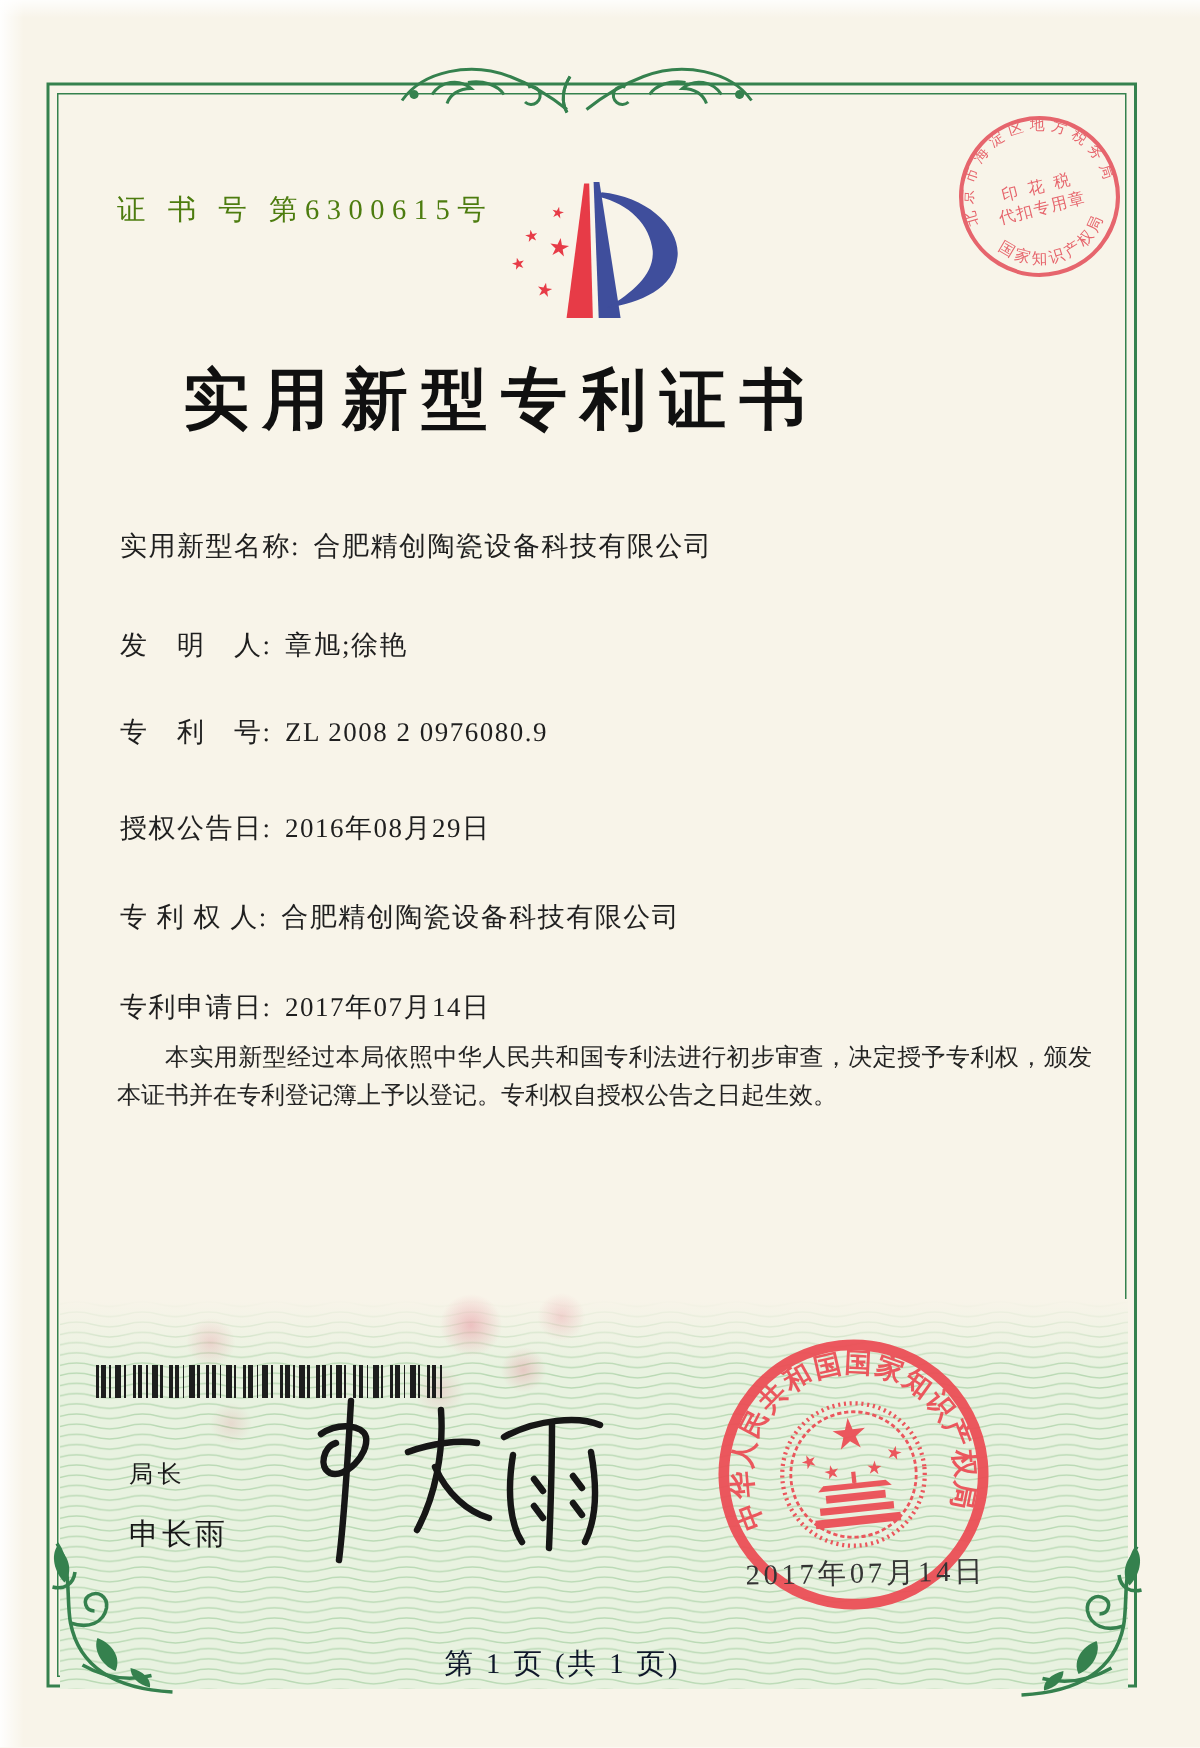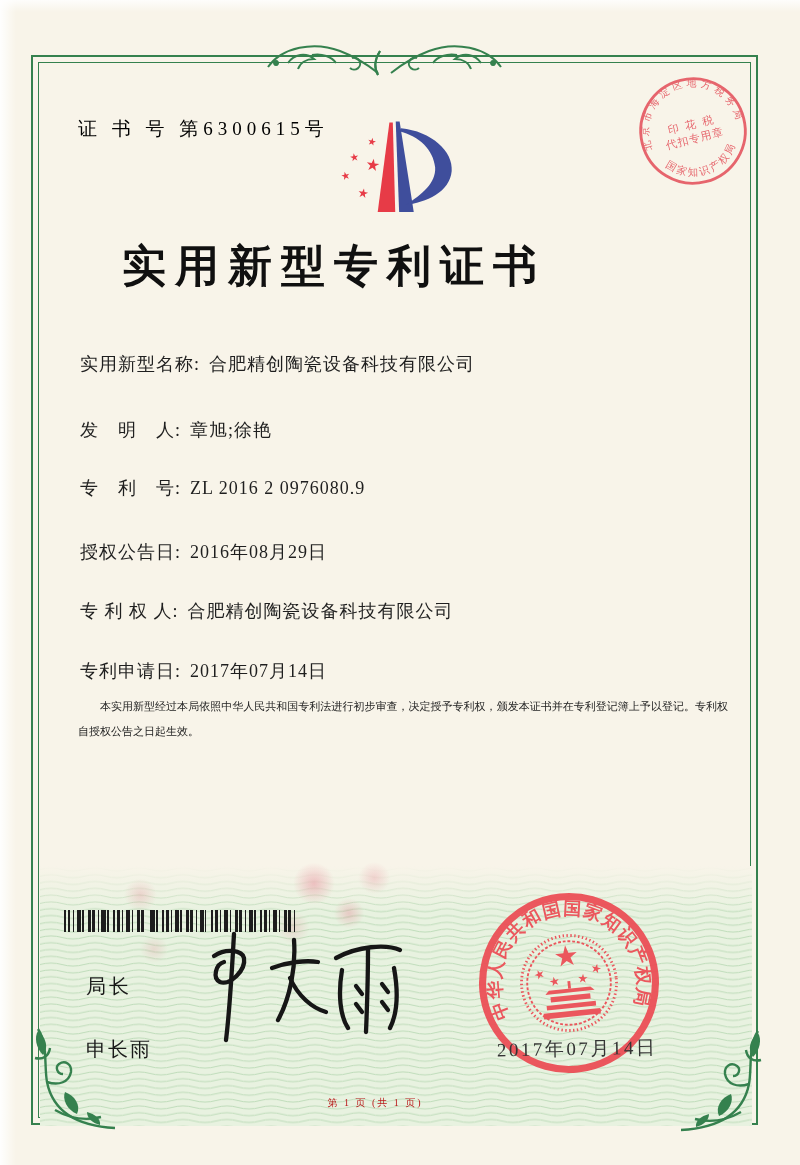--- a/index.html
+++ b/index.html
@@ -19,54 +19,54 @@
     border:2.5px solid var(--border-green,#35814e); box-sizing:border-box;}
   .frame-inner{position:absolute; left:38px; top:62px; width:713px; height:1056px;
     border:1.5px solid var(--border-green,#35814e); box-sizing:border-box;}
 
   
   .band{position:absolute; left:40px; top:866px; width:712px; height:260px; overflow:hidden;}
   .band svg{display:block;}
   .band-fade{position:absolute; left:0; top:0; width:100%; height:46px;
     background:linear-gradient(180deg, var(--paper,#f8f4e9), rgba(248,244,233,0));}
 
-  .cert-number{position:absolute; left:78px; top:116px; font-size:19px; letter-spacing:5px; color:#000000;text-align:right;}
+  .cert-number{position:absolute; left:78px; top:127px; font-size:19px; letter-spacing:5px; color:#4d7c0f;text-align:right;}
 
   .logo{position:absolute; left:331px; top:112px;}
 
   .title{position:absolute; left:0; top:237px; width:668px; text-align:center;
     font-size:44px; font-weight:700; letter-spacing:9px; color:#101010; margin:0;}
 
   .fields{position:absolute; left:80px; top:352px; width:640px;}
   .field-row{position:absolute; left:0; font-size:18px; white-space:nowrap; color:#1f1f1f;}
   .field-row .lbl{letter-spacing:1px;text-align:center;}
   .field-row .val{margin-left:9px; letter-spacing:1px;}
 
   .body-text{position:absolute; left:78px; top:694px; width:650px;
-    font-size:11px; line-height:24.6px; text-align:justify; color:#242424;}
+    font-size:16px; line-height:24.6px; text-align:justify; color:#242424;}
   .body-text p{margin:0; text-indent:2em;}
 
   .barcode{position:absolute; left:64px; top:910px; width:231px; height:22px;
     background:repeating-linear-gradient(90deg,
       #1d1d1d 0 2px, rgba(0,0,0,0) 2px 3.5px,
       #1d1d1d 3.5px 6.5px, rgba(0,0,0,0) 6.5px 9px,
       #1d1d1d 9px 10px, rgba(0,0,0,0) 10px 13px,
       #1d1d1d 13px 17px, rgba(0,0,0,0) 17px 18.5px,
       #1d1d1d 18.5px 20px, rgba(0,0,0,0) 20px 24.5px);}
 
-  .director-title{position:absolute; left:86px; top:973px; font-size:20px; letter-spacing:3px; color:#191919;}
-  .director-name{position:absolute; left:86px; top:1009px; font-size:20px; letter-spacing:2px; color:#191919;margin-top:27px;}
+  .director-title{position:absolute; left:86px; top:973px; font-size:16px; letter-spacing:3px; color:#191919;}
+  .director-name{position:absolute; left:86px; top:1009px; font-size:20px; letter-spacing:2px; color:#191919;}
   .signature{position:absolute; left:190px; top:928px;}
 
   .seal{position:absolute; left:474px; top:888px; transform:rotate(-6deg); opacity:.93;}
   .issue-date{position:absolute; left:497px; top:1036px; font-size:19px; letter-spacing:2.5px;
     color:#343434; z-index:5; transform:rotate(-1deg);}
 
   .footer{position:absolute; left:0; top:1096px; width:750px; text-align:center;
-    font-size:10px; letter-spacing:2px; color:#b91c1c;}
+    font-size:19px; letter-spacing:2px; color:#0f172a;}
 
   .tax-stamp{position:absolute; left:636px; top:74px; transform:rotate(-14deg); opacity:.88;}
 
   .ornament-top{position:absolute; left:262px; top:39px;}
   .ornament-bl{position:absolute; left:25px; top:1024px;}
   .ornament-br{position:absolute; left:676px; top:1026px; transform:scaleX(-1);}
 
   .smudge-a{position:absolute; left:265px; top:845px; width:140px; height:110px; pointer-events:none;
     background:
       radial-gradient(circle at 35% 35%, rgba(222,60,95,.28), rgba(222,60,95,0) 18%),
@@ -186,21 +186,21 @@
   <h1 class="title">实用新型专利证书</h1>
 
   <div class="fields">
     <div class="field-row" style="top:0">
       <span class="lbl">实用新型名称:</span><span class="val">合肥精创陶瓷设备科技有限公司</span>
     </div>
     <div class="field-row" style="top:66px">
       <span class="lbl">发　明　人:</span><span class="val">章旭;徐艳</span>
     </div>
     <div class="field-row" style="top:124px">
-      <span class="lbl">专　利　号:</span><span class="val">ZL 2016 2 0976080.9</span>
+      <span class="lbl">专　利　号:</span><span class="val">ZL 2008 2 0976080.9</span>
     </div>
     <div class="field-row" style="top:188px">
       <span class="lbl">授权公告日:</span><span class="val">2016年08月29日</span>
     </div>
     <div class="field-row" style="top:247px">
       <span class="lbl">专 利 权 人:</span><span class="val">合肥精创陶瓷设备科技有限公司</span>
     </div>
     <div class="field-row" style="top:307px">
       <span class="lbl">专利申请日:</span><span class="val">2017年07月14日</span>
     </div>

